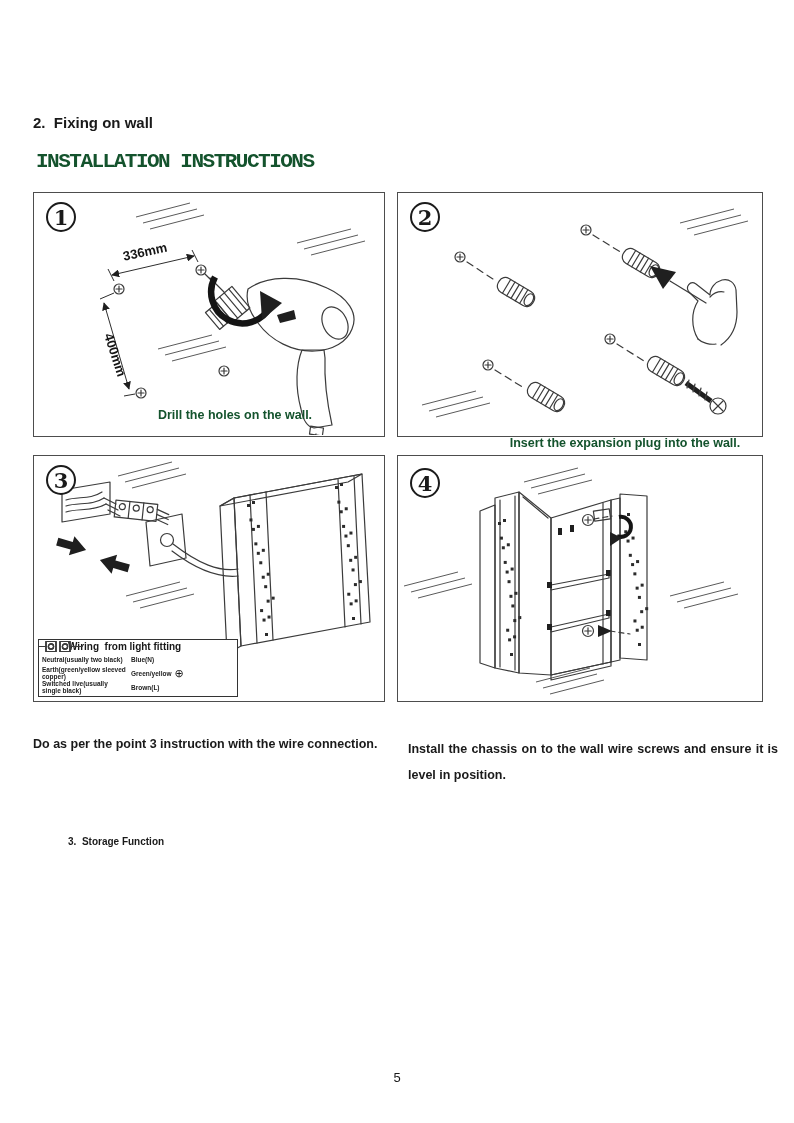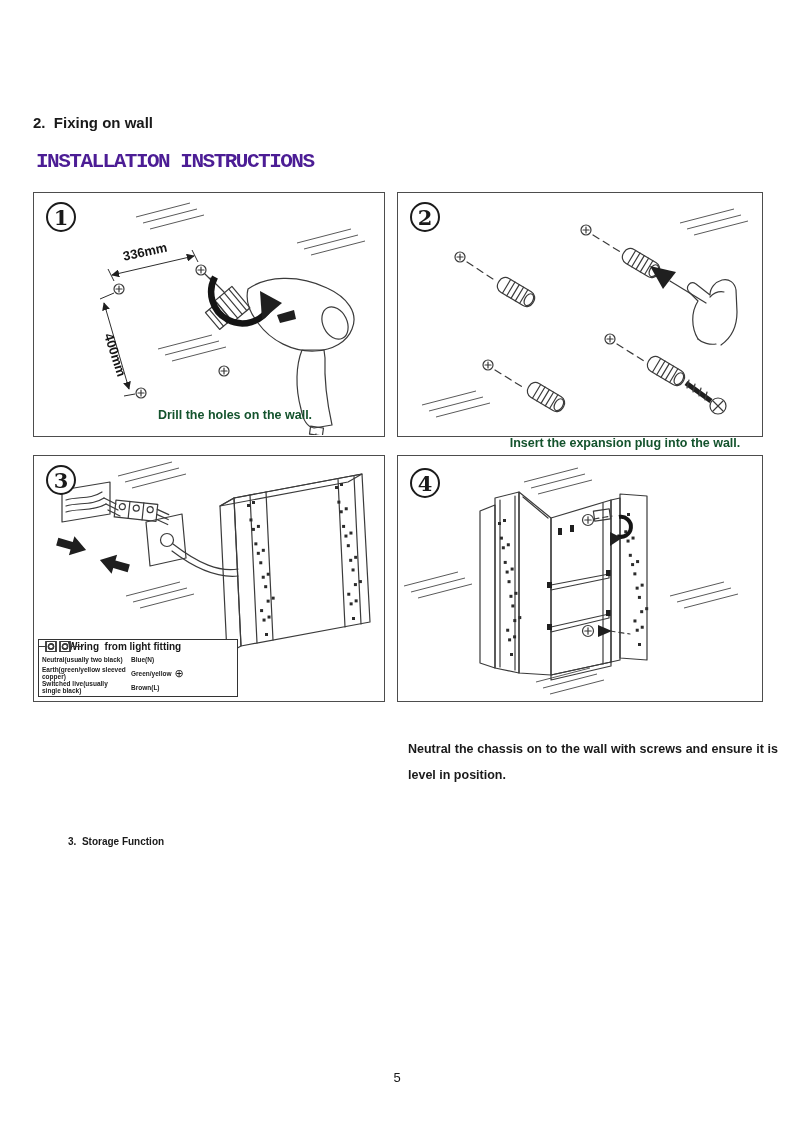--- a/index.html
+++ b/index.html
@@ -8,21 +8,21 @@
     position:relative; width:794px; height:1123px; background:#fff;
     font-family:"Liberation Sans", sans-serif; color:#1a1a1a; overflow:hidden;
   }
   .sec-heading {
     position:absolute; left:33px; top:114px;
     font-size:15px; font-weight:bold; white-space:pre-wrap;
   }
   .main-title {
     position:absolute; left:36px; top:150px;
     font-family:"Liberation Mono", monospace; font-weight:bold;
-    font-size:21px; letter-spacing:-1.5px; color:#4c1d95;
+    font-size:21px; letter-spacing:-1.5px; color:#14532d;
   }
   .panel {
     position:absolute; border:1.5px solid #4d4d4d; background:#fff;
   }
   .panel svg { position:absolute; left:0; top:0; }
   #panel1 { left:33px;  top:192px; width:352px; height:245px; }
   #panel2 { left:397px; top:192px; width:366px; height:245px; }
   #panel3 { left:33px;  top:455px; width:352px; height:247px; }
   #panel4 { left:397px; top:455px; width:366px; height:247px; }
   .panel-num {
@@ -437,18 +437,19 @@
         <polygon points="212,76 224,82 212,90" class="blk"></polygon>
       </g>
       <g>
         <use href="#screwhead" transform="translate(190,175)"></use>
         <polygon points="214,175 200,169 200,181" class="blk"></polygon>
         <line x1="212" y1="175" x2="232" y2="178" class="ln" stroke-dasharray="5 4"></line>
       </g>
     </svg>
   </div>
 
-  <div class="cap-right">Neutral the chassis on to the wall with screws and ensure it is level in position.</div>
+  <div class="cap-left">Do as per the point 3 instruction with the wire connection.</div>
+  <div class="cap-right">Install the chassis on to the wall wire screws and ensure it is level in position.</div>
 
   <div class="sec3-heading">3.  Storage Function</div>
 
   <div class="page-num">5</div>
 </div>
 
 </body></html>

